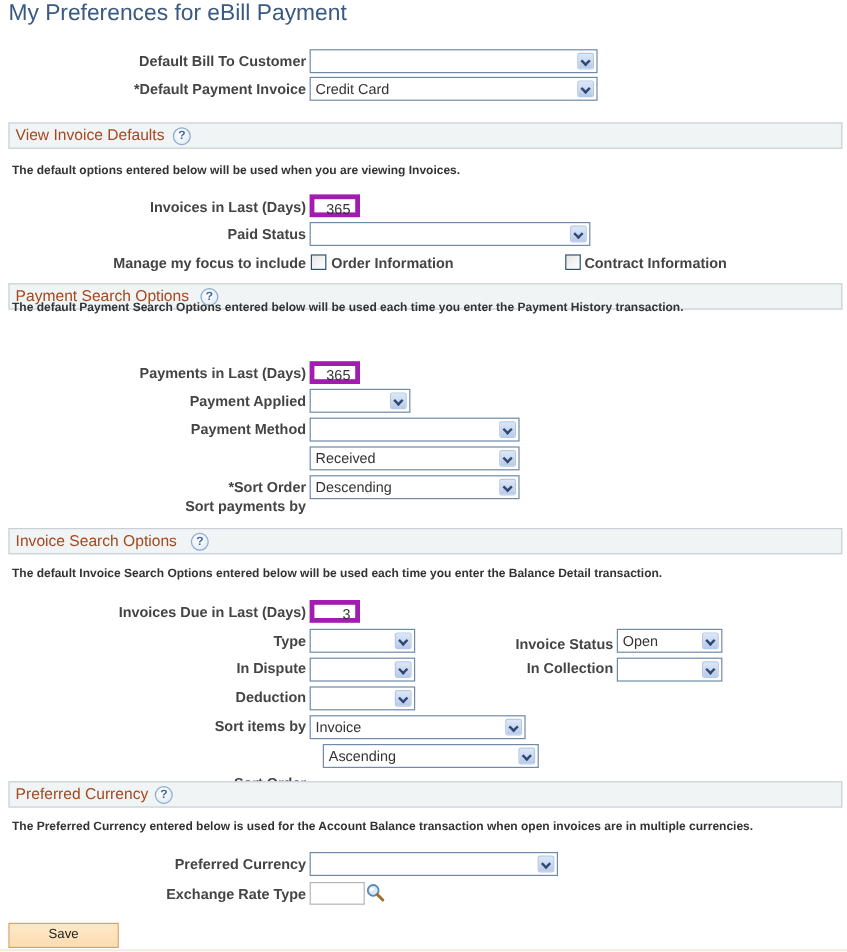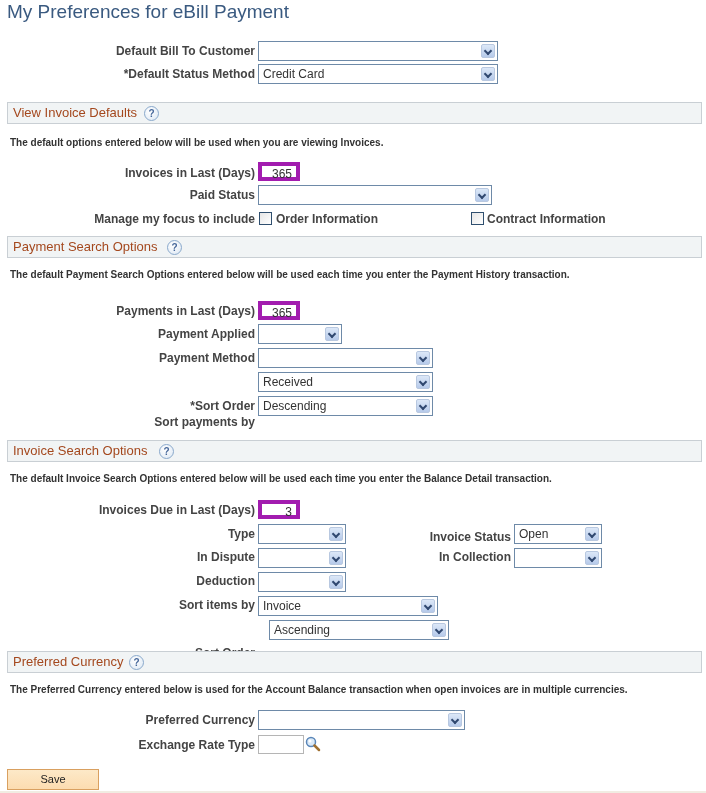--- a/index.html
+++ b/index.html
@@ -64,21 +64,21 @@
 <body>
 
 <div class="abs title">My Preferences for eBill Payment</div>
 
 <div class="abs label" style="left:60px; top:42px; width:195px;">Default Bill To Customer</div>
 <div class="abs select" style="left:258px; top:41px; width:240px;">
   <span></span>
   <span class="arrow"></span>
 </div>
 
-<div class="abs label" style="left:60px; top:65px; width:195px;">*Default Status Method</div>
+<div class="abs label" style="left:60px; top:65px; width:195px;">*Default Payment Invoice</div>
 <div class="abs select" style="left:258px; top:64px; width:240px;">
   <span>Credit Card</span>
   <span class="arrow"></span>
 </div>
 
 <div class="abs section" style="top:102px;">
   <span class="stitle">View Invoice Defaults</span>
   <span class="help" style="left:136px;">?</span>
 </div>
 <div class="abs desc" style="left:10px; top:137px;">The default options entered below will be used when you are viewing Invoices.</div>
@@ -95,21 +95,21 @@
 <div class="abs label" style="left:60px; top:210px; width:195px;">Manage my focus to include</div>
 <div class="abs checkbox" style="left:259px; top:212px;"></div>
 <div class="abs cblabel" style="left:276px; top:212px;">Order Information</div>
 <div class="abs checkbox" style="left:471px; top:212px;"></div>
 <div class="abs cblabel" style="left:487px; top:212px;">Contract Information</div>
 
 <div class="abs section" style="top:236px;">
   <span class="stitle">Payment Search Options</span>
   <span class="help" style="left:159px;">?</span>
 </div>
-<div class="abs desc" style="left:10px; top:269px;text-align:center;">The default Payment Search Options entered below will be used each time you enter the Payment History transaction.</div>
+<div class="abs desc" style="left:10px; top:251px;text-align:center;">The default Payment Search Options entered below will be used each time you enter the Payment History transaction.</div>
 
 <div class="abs label" style="left:60px; top:302px; width:195px;">Payments in Last (Days)</div>
 <div class="abs numbox" style="left:258px; top:301px; width:42px;">365</div>
 
 <div class="abs label" style="left:60px; top:325px; width:195px;">Payment Applied</div>
 <div class="abs select" style="left:258px; top:324px; width:84px;">
   <span></span>
   <span class="arrow"></span>
 </div>
 

